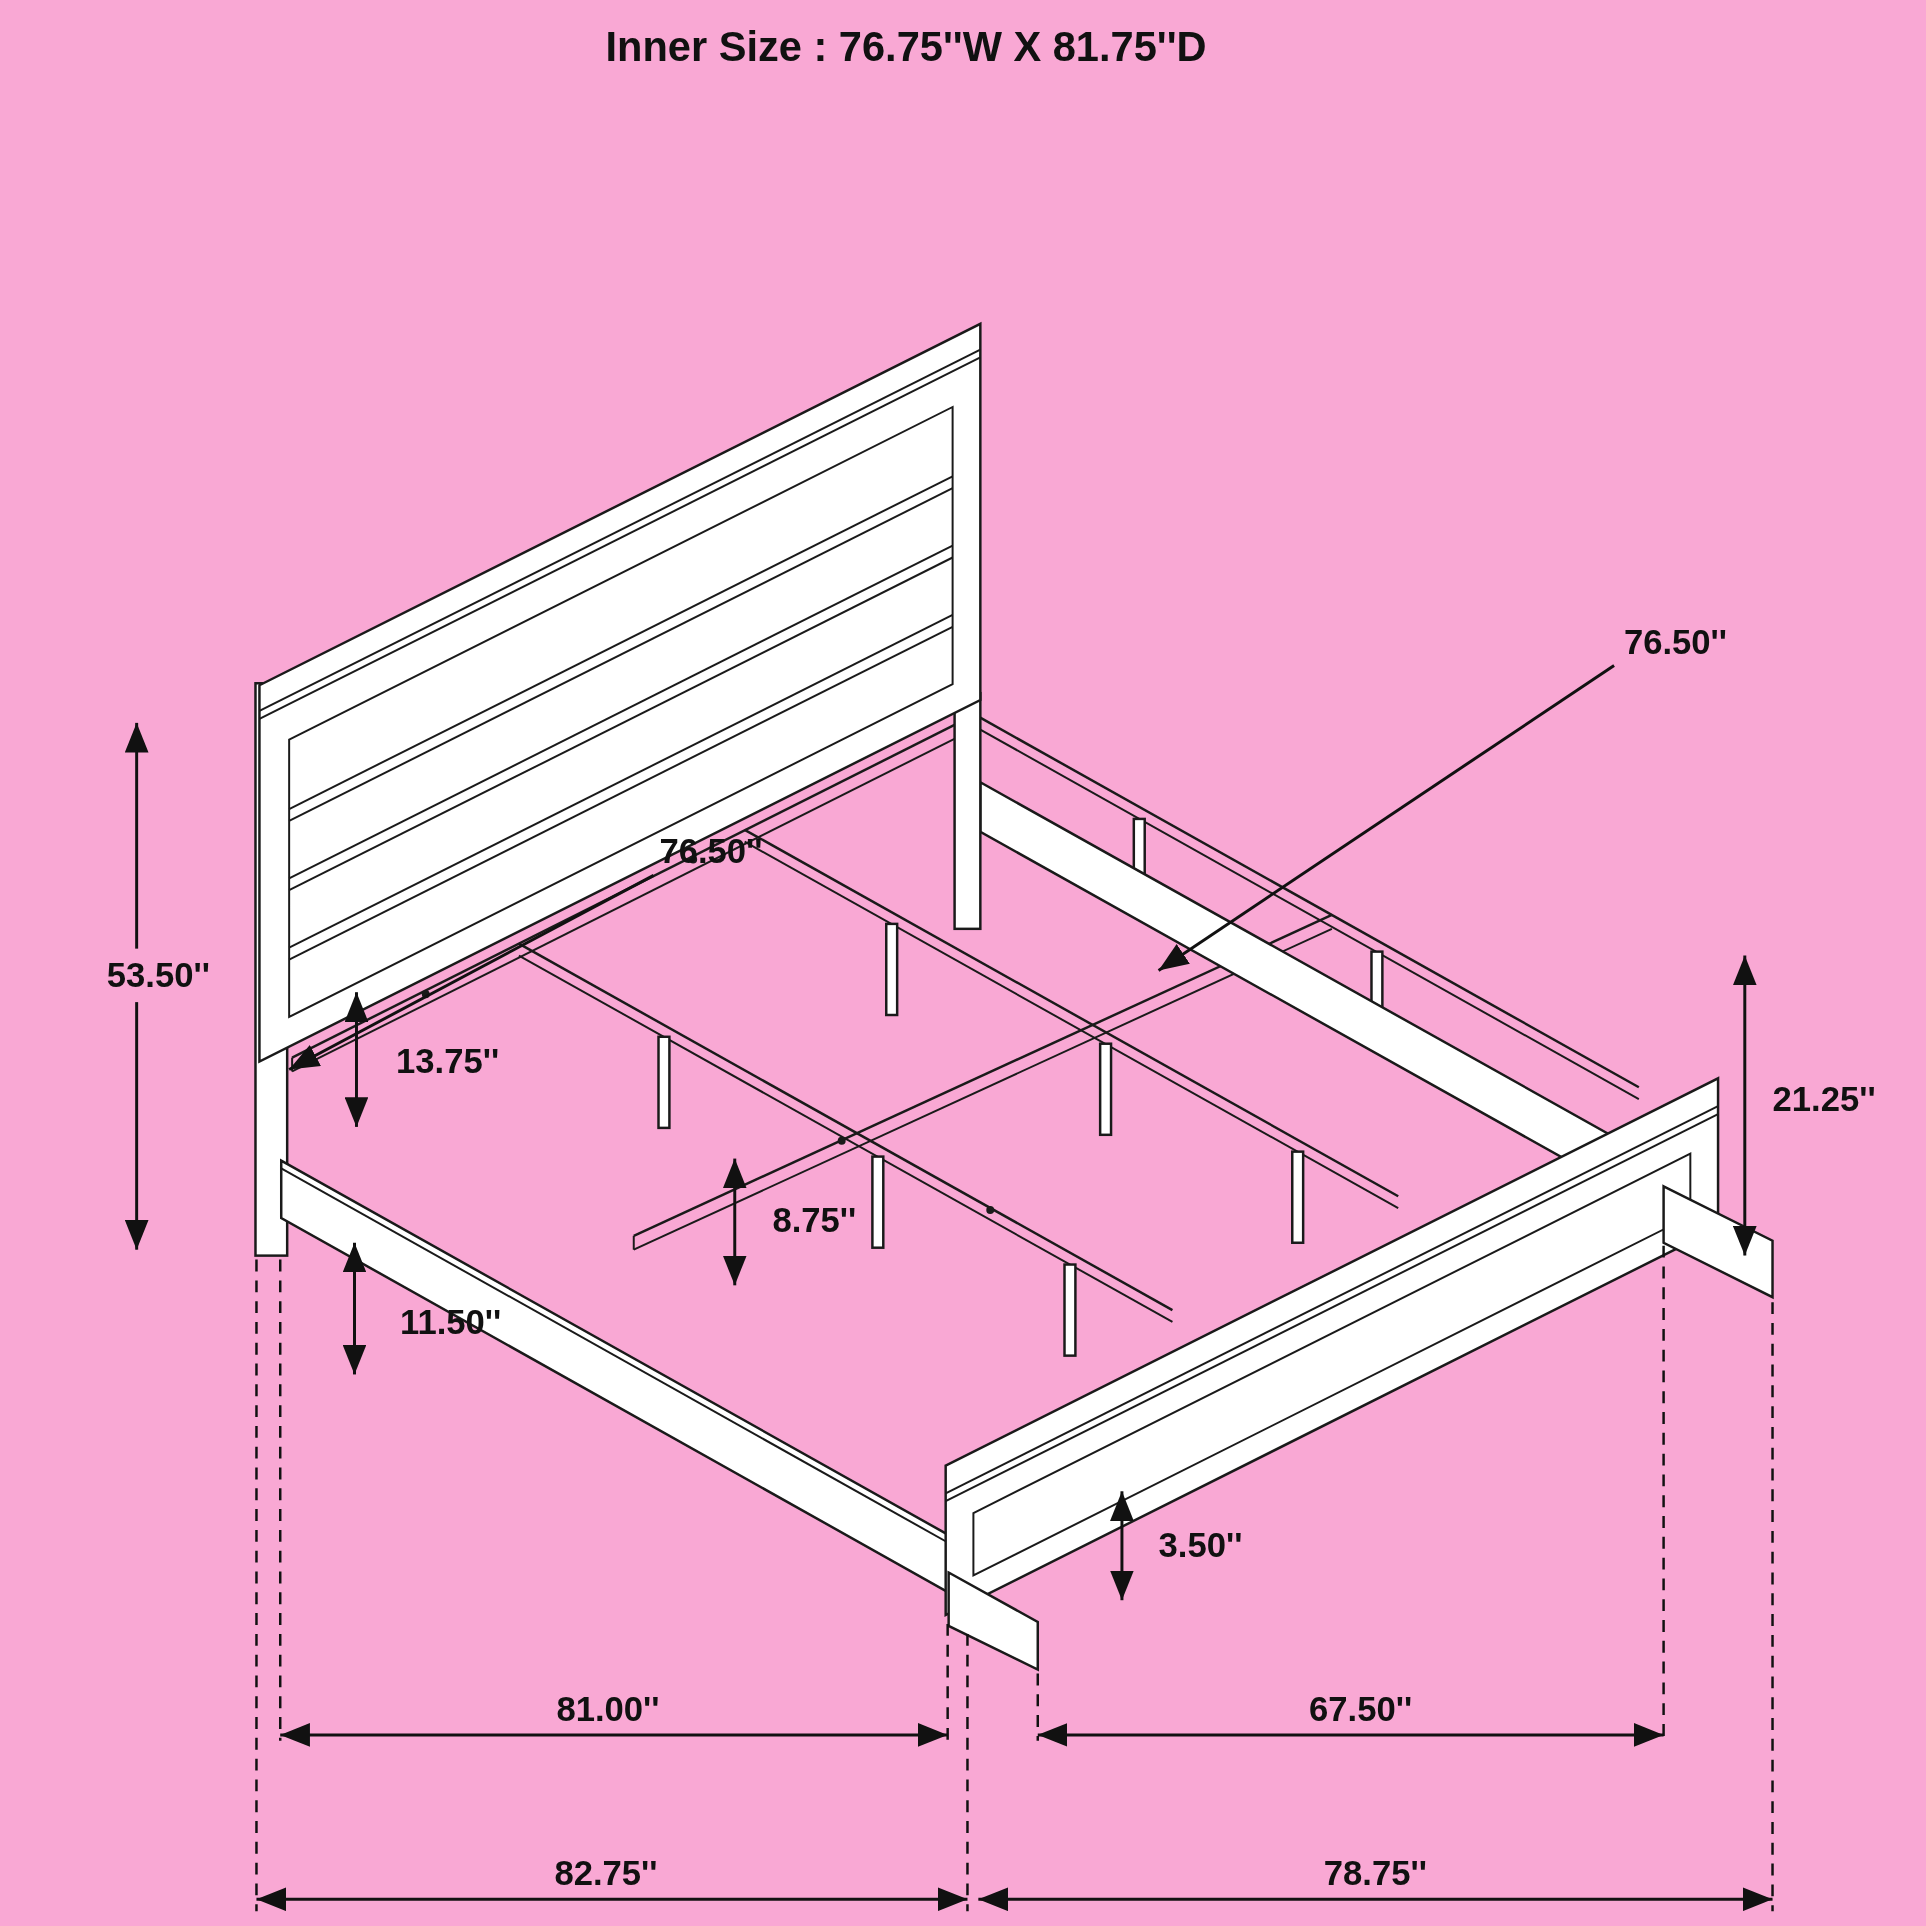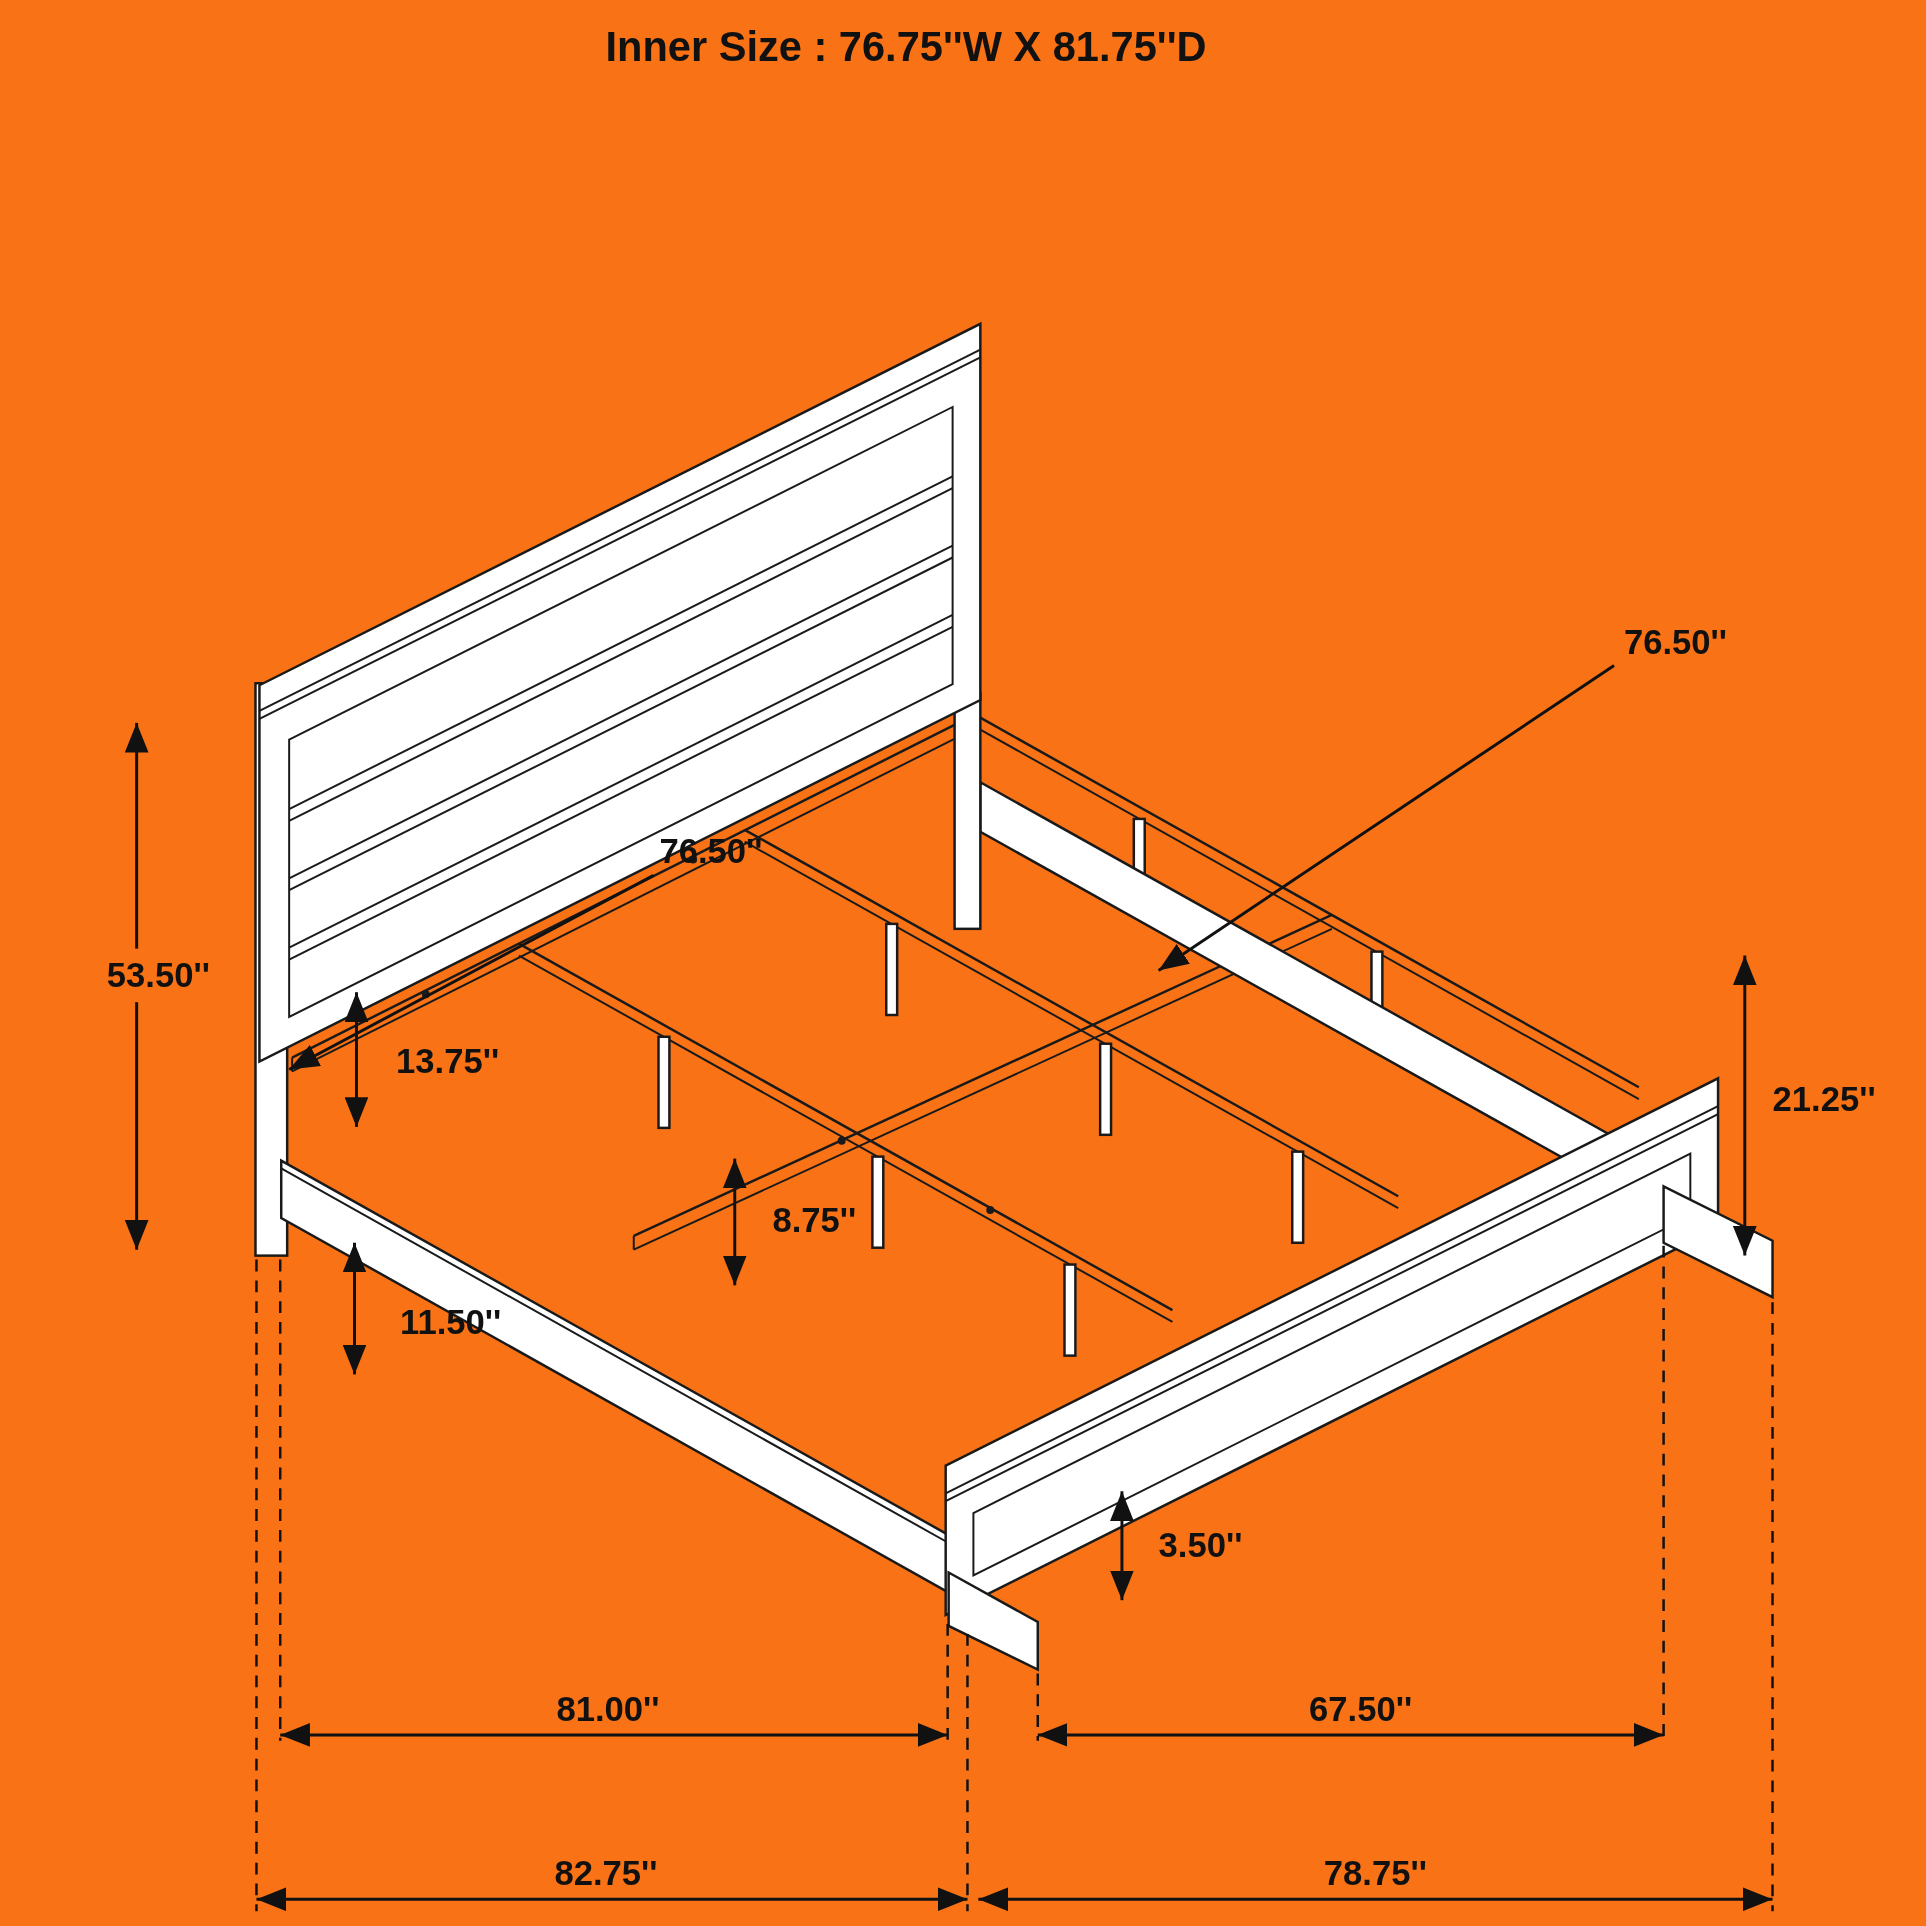--- a/index.html
+++ b/index.html
@@ -1,16 +1,16 @@
 <!DOCTYPE html>
 <html><head>
 <meta charset="utf-8">
 <style>
   html,body{margin:0;padding:0;background:#ffffff;}
-  .canvas{width:1927px;height:1927px;position:relative;background:#f97316;overflow:hidden;}
+  .canvas{width:1927px;height:1927px;position:relative;background:#f9a8d4;overflow:hidden;}
   svg{display:block;}
   svg text{font-family:"Liberation Sans","DejaVu Sans",sans-serif;font-weight:bold;fill:#111;}
   .dim-label{font-size:35px;}
   .title-label{font-size:42px;}
   .draw{stroke:#1a1a1a;stroke-width:2.5;fill:none;}
   .draw-thin{stroke:#1a1a1a;stroke-width:2;fill:none;}
   .face{stroke:#1a1a1a;stroke-width:2.5;fill:#ffffff;}
   .dim{stroke:#111;stroke-width:3;fill:none;}
   .ext{stroke:#111;stroke-width:2.5;fill:none;stroke-dasharray:12 9;}
   .bolt{fill:#1a1a1a;}

